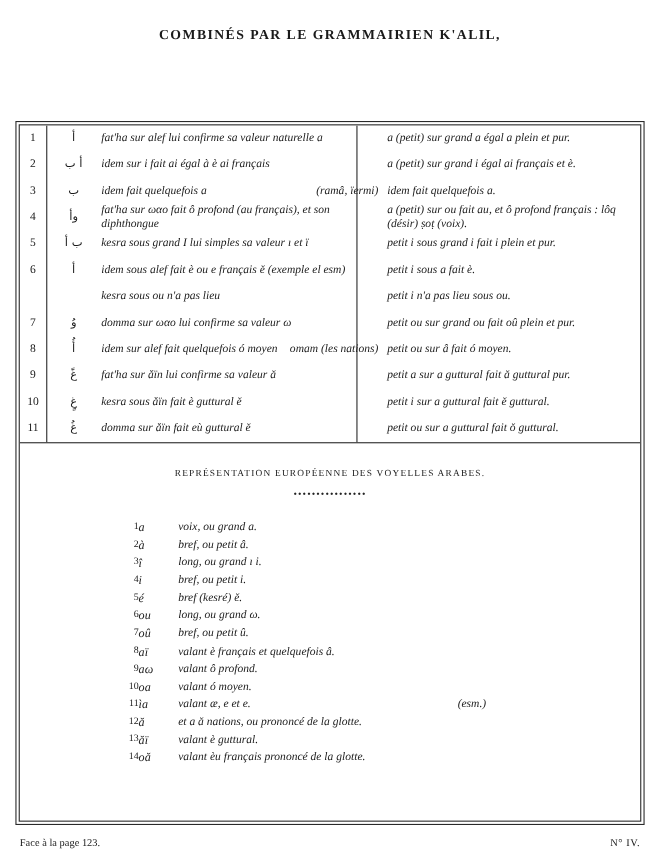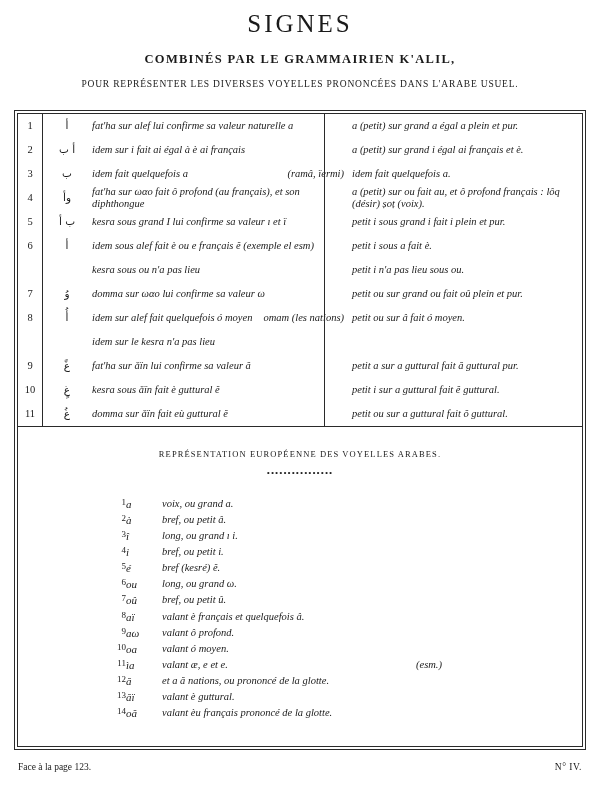--- a/index.html
+++ b/index.html
@@ -208,23 +208,21 @@
     float: right;
     letter-spacing: 0.5px;
   }
 </style>
 </head>
 <body>
 
 <div class="page">
 
   <div class="header">
-    <div class="title">SIGNES</div>
     <div class="subtitle">COMBINÉS PAR LE GRAMMAIRIEN K'ALIL,</div>
-    <div class="subsubtitle">POUR REPRÉSENTER LES DIVERSES VOYELLES PRONONCÉES DANS L'ARABE USUEL.</div>
   </div>
 
   <div class="frame">
     <div class="frame-inner">
 
       <div class="signs-wrap">
         <div class="sep-v1"></div>
         <div class="sep-v2"></div>
         <table class="signs-table">
           <tbody>
@@ -248,21 +246,21 @@
             </tr>
             <tr class="row">
               <td class="col-num">4</td>
               <td class="col-ar">وأ</td>
               <td class="col-fr"><span>fat'ha sur ωαο fait ô profond (au français), et son diphthongue</span><span class="gloss"></span></td>
               <td class="col-eu small-note">a (petit) sur ou fait au, et ô profond français : lôq (désir) ṣoṭ (voix).</td>
             </tr>
             <tr class="row">
               <td class="col-num">5</td>
               <td class="col-ar">ب أ</td>
-              <td class="col-fr"><span>kesra sous grand I lui confirme sa valeur ı et ï</span><span class="gloss"></span></td>
+              <td class="col-fr"><span>kesra sous grand I lui simples sa valeur ı et ï</span><span class="gloss"></span></td>
               <td class="col-eu">petit i sous grand i fait i plein et pur.</td>
             </tr>
             <tr class="row">
               <td class="col-num">6</td>
               <td class="col-ar">أ</td>
               <td class="col-fr"><span>idem sous alef fait è ou e français ĕ (exemple el esm)</span><span class="gloss"></span></td>
               <td class="col-eu">petit i sous a fait è.</td>
             </tr>
             <tr class="row">
               <td class="col-num"></td>
@@ -276,26 +274,20 @@
               <td class="col-fr"><span>domma sur ωαο lui confirme sa valeur ω</span><span class="gloss"></span></td>
               <td class="col-eu">petit ou sur grand ou fait oû plein et pur.</td>
             </tr>
             <tr class="row">
               <td class="col-num">8</td>
               <td class="col-ar">أُ</td>
               <td class="col-fr"><span>idem sur alef fait quelquefois ó moyen</span><span class="gloss">omam (les nations)</span></td>
               <td class="col-eu">petit ou sur â fait ó moyen.</td>
             </tr>
             <tr class="row">
-              <td class="col-num"></td>
-              <td class="col-ar"></td>
-              <td class="col-fr"><span>idem sur le kesra n'a pas lieu</span><span class="gloss"></span></td>
-              <td class="col-eu"></td>
-            </tr>
-            <tr class="row">
               <td class="col-num">9</td>
               <td class="col-ar">غً</td>
               <td class="col-fr"><span>fat'ha sur ǎïn lui confirme sa valeur ă</span><span class="gloss"></span></td>
               <td class="col-eu">petit a sur a guttural fait ă guttural pur.</td>
             </tr>
             <tr class="row">
               <td class="col-num">10</td>
               <td class="col-ar">غٍ</td>
               <td class="col-fr"><span>kesra sous ǎïn fait è guttural ĕ</span><span class="gloss"></span></td>
               <td class="col-eu">petit i sur a guttural fait ĕ guttural.</td>

